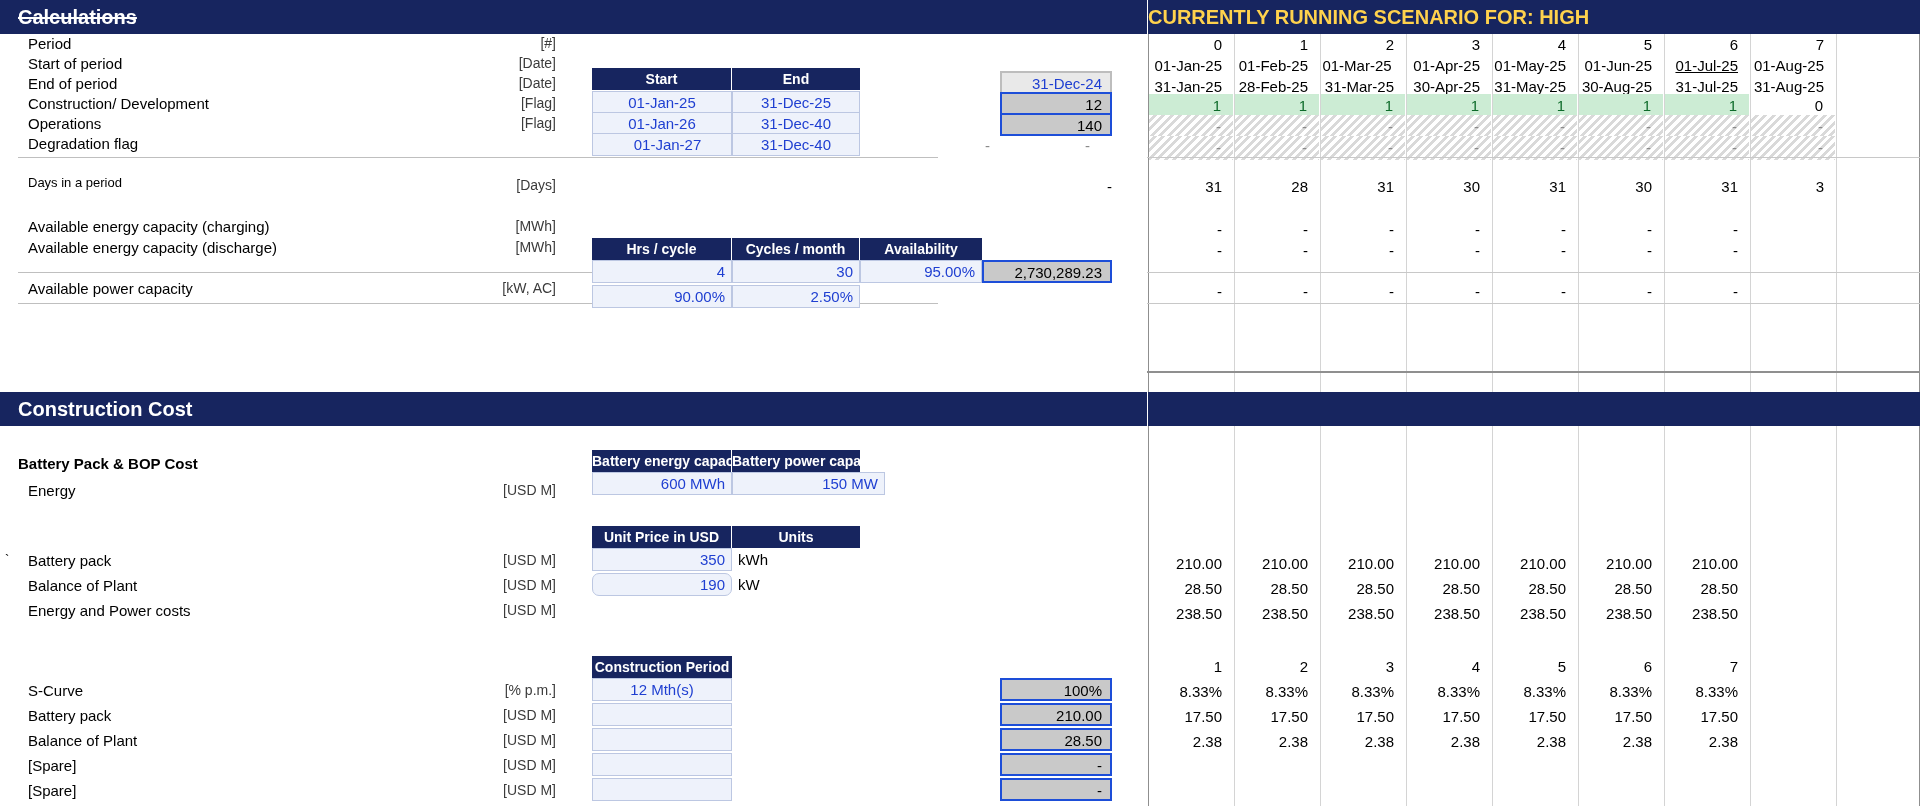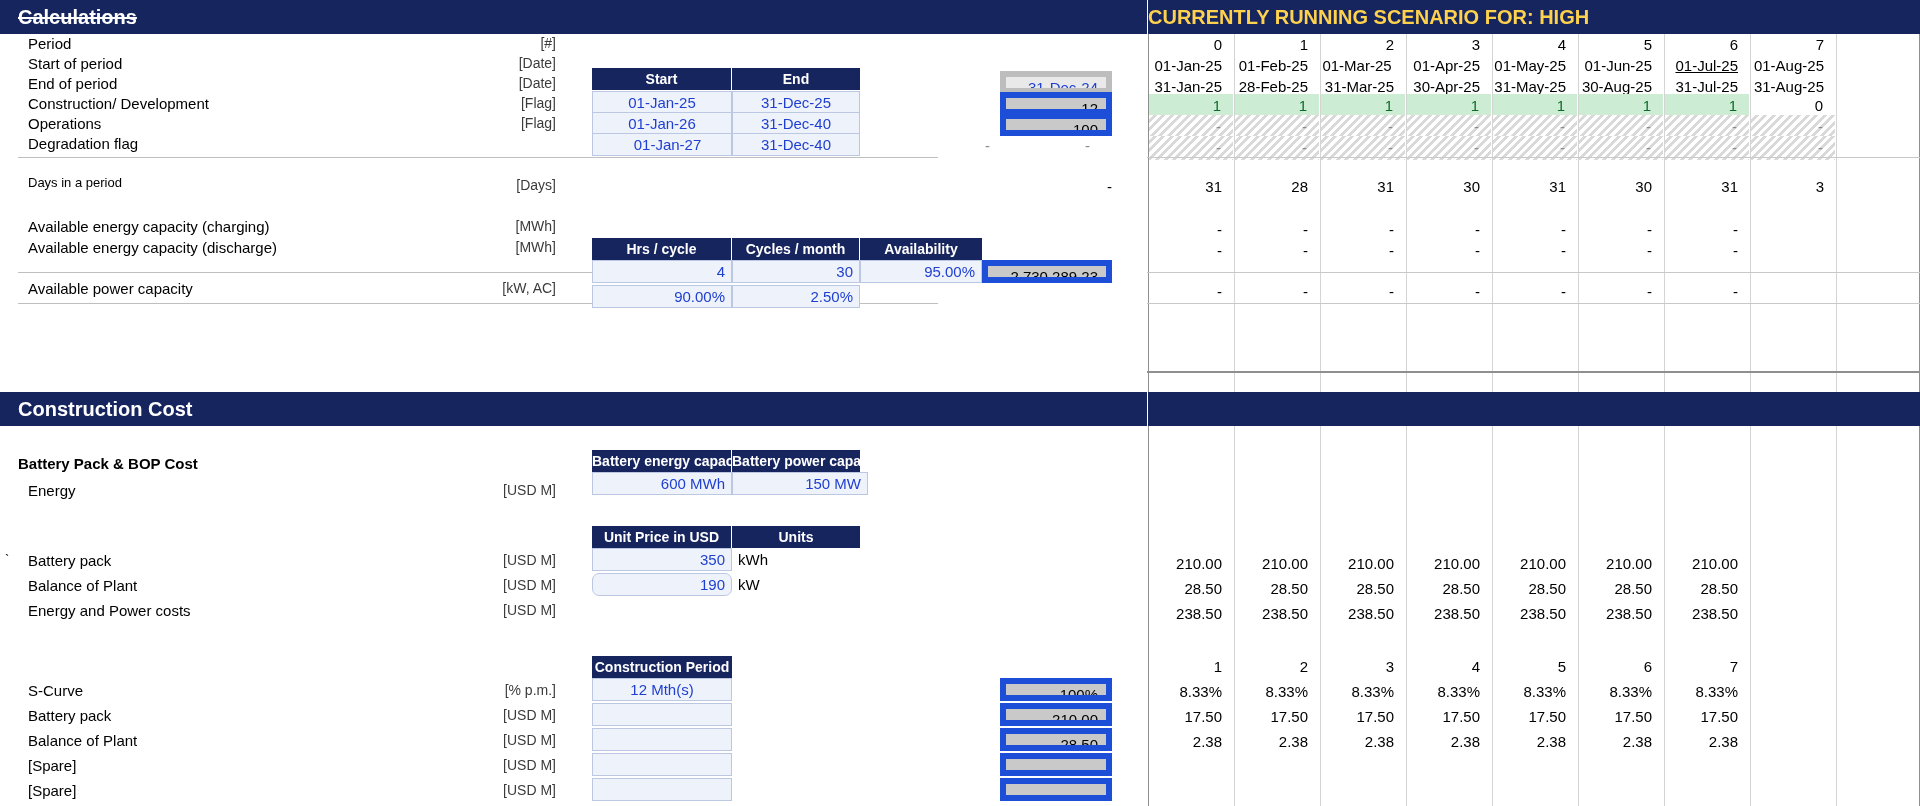--- a/index.html
+++ b/index.html
@@ -111,21 +111,21 @@
   .plaincell {
     position: absolute;
     height: 23px;
     line-height: 23px;
     font-size: 15px;
     white-space: nowrap;
   }
   .greycell {
     position: absolute;
     background: #c9c9c9;
-    border: 6px solid #1d4ed8;
+    border: 2px solid #1d4ed8;
     box-sizing: border-box;
     height: 23px;
     line-height: 21px;
     text-align: right;
     padding-right: 8px;
     font-size: 15px;
     color: #000000;
     white-space: nowrap;
     overflow: hidden;
   }
@@ -257,21 +257,21 @@
   <div class="inputcell center" style="left:732px; top:91px; width:128px;">31-Dec-25</div>
 
   <div class="inputcell center" style="left:592px; top:112px; width:140px;">01-Jan-26</div>
   <div class="inputcell center" style="left:732px; top:112px; width:128px;">31-Dec-40</div>
 
   <div class="inputcell center" style="left:592px; top:133px; width:140px;padding-left:11px;">01-Jan-27</div>
   <div class="inputcell center" style="left:732px; top:133px; width:128px;">31-Dec-40</div>
 
   <div class="greycell light blue" style="left:1000px; top:71px; width:112px;">31-Dec-24</div>
   <div class="greycell" style="left:1000px; top:92px; width:112px;">12</div>
-  <div class="greycell" style="left:1000px; top:113px; width:112px;">100</div>
+  <div class="greycell" style="left:1000px; top:113px; width:112px;">140</div>
   <div class="plaincell" style="left:950px; top:134px; width:40px; text-align:right; color:#8a8a8a;">-</div>
   <div class="plaincell" style="left:1050px; top:134px; width:40px; text-align:right; color:#8a8a8a;">-</div>
   <div class="plaincell" style="left:1060px; top:175px; width:52px; text-align:right;">-</div>
 
   <div class="minihdr" style="left:592px; top:238px; width:140px;">Hrs / cycle</div>
   <div class="minihdr" style="left:732px; top:238px; width:128px;">Cycles / month</div>
   <div class="minihdr" style="left:860px; top:238px; width:122px; border-right:none;">Availability</div>
 
   <div class="inputcell" style="left:592px; top:260px; width:140px;">4</div>
   <div class="inputcell" style="left:732px; top:260px; width:128px;">30</div>
@@ -287,21 +287,21 @@
   </div>
 
   <div class="label lvl1" style="top:455px;">Battery Pack &amp; BOP  Cost</div>
 
   <div class="label lvl2" style="top:482px;">Energy</div>
   <div class="unit" style="top:482px;">[USD M]</div>
 
   <div class="minihdr" style="left:592px; top:450px; width:140px;">Battery energy capacity, nominal</div>
   <div class="minihdr" style="left:732px; top:450px; width:128px; border-right:none;">Battery power capacity</div>
   <div class="inputcell" style="left:592px; top:472px; width:140px;">600 MWh</div>
-  <div class="inputcell" style="left:732px; top:472px; width:136px;">150 MW</div>
+  <div class="inputcell" style="left:732px; top:472px; width:153px;">150 MW</div>
 
   <div class="minihdr" style="left:592px; top:526px; width:140px;">Unit Price in USD</div>
   <div class="minihdr" style="left:732px; top:526px; width:128px; border-right:none;">Units</div>
 
   <div class="backtick" style="top:552px;">`</div>
 
   <div class="label lvl2" style="top:552px;">Battery pack</div>
   <div class="unit" style="top:552px;">[USD M]</div>
   <div class="inputcell" style="left:592px; top:548px; width:140px;">350</div>
   <div class="plaincell" style="left:738px; top:548px;">kWh</div>

